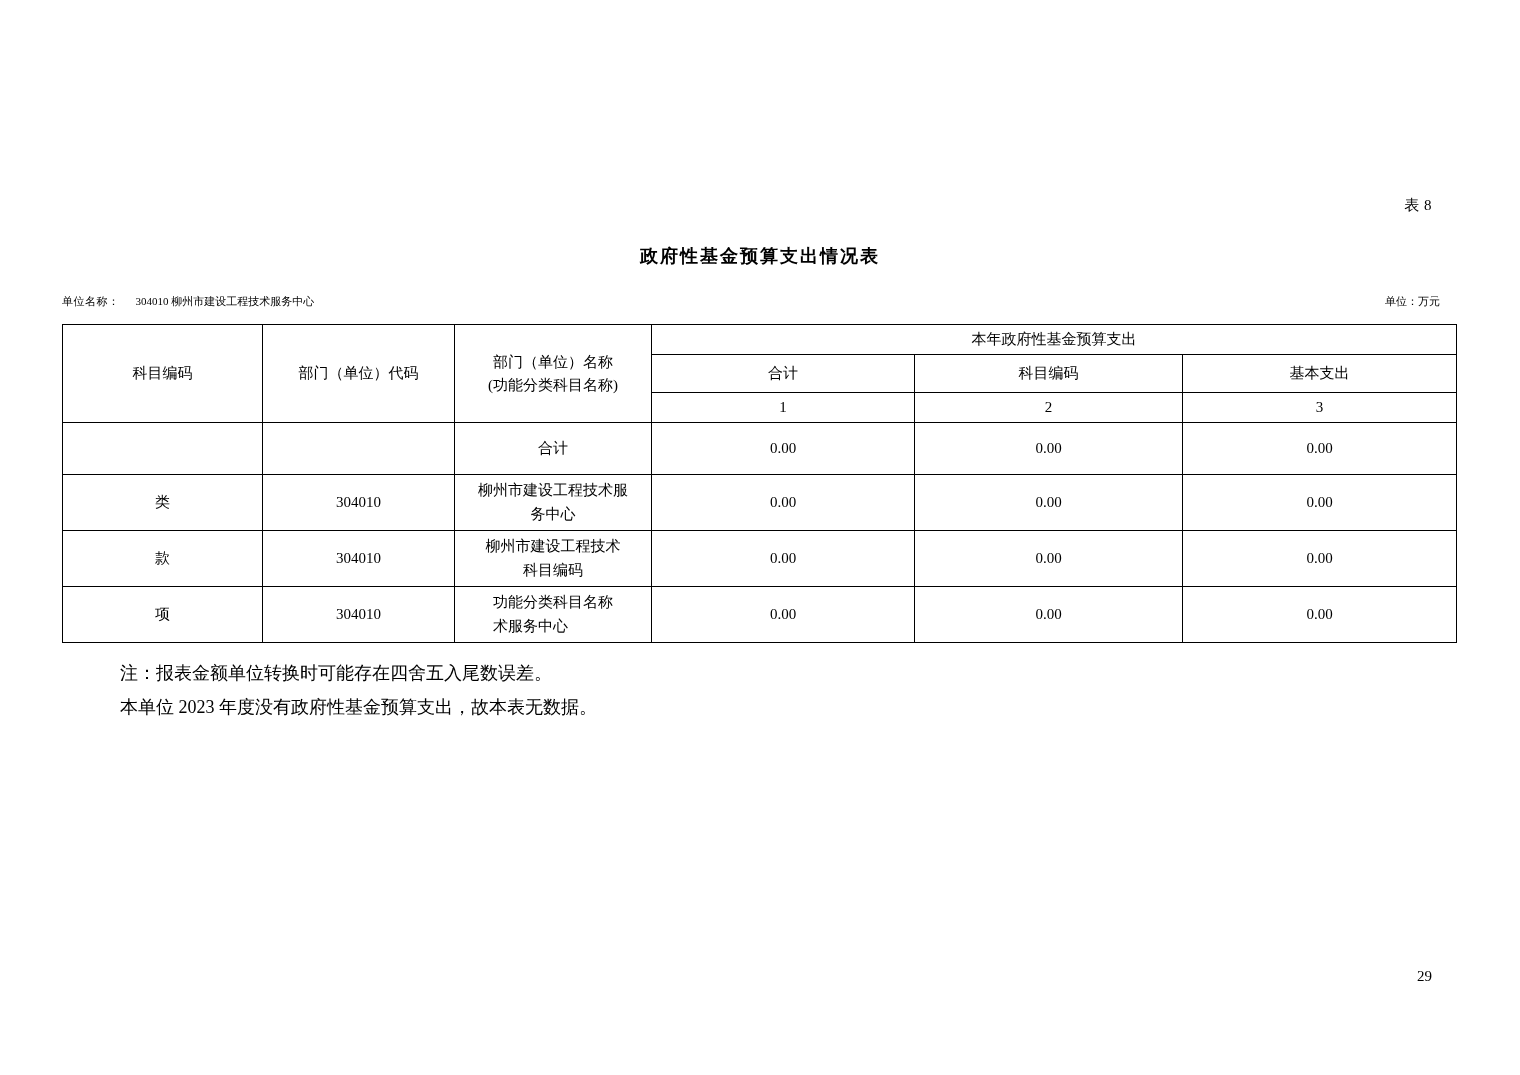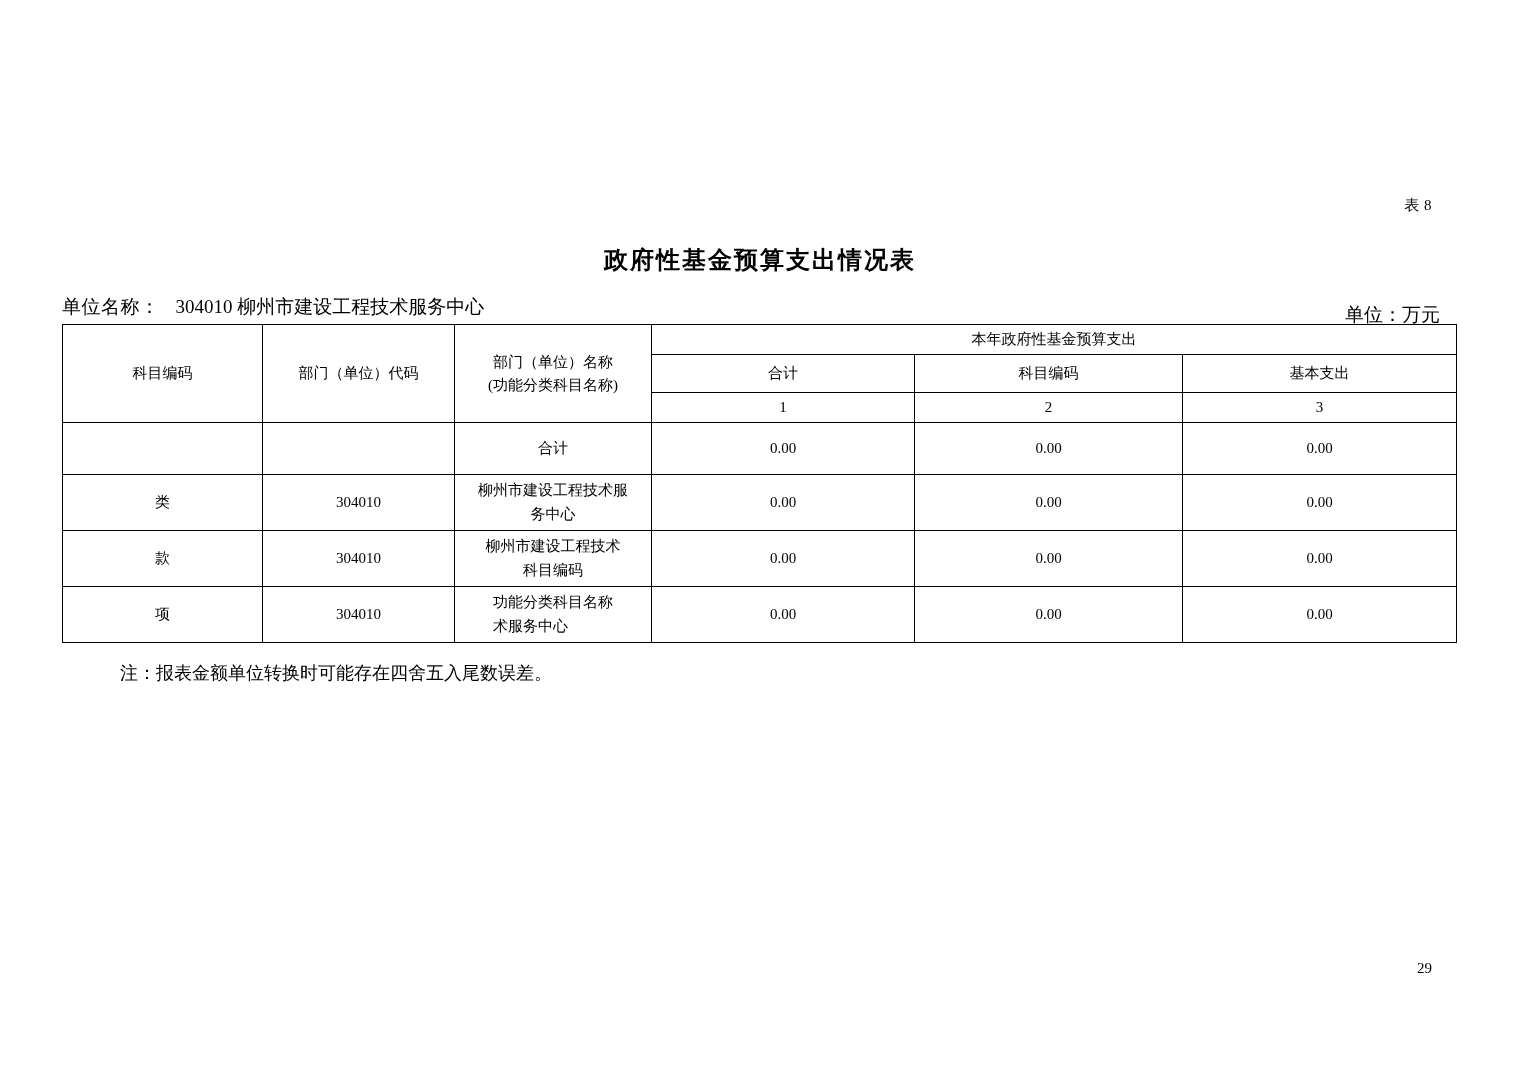--- a/index.html
+++ b/index.html
@@ -27,44 +27,44 @@
     top: 196px;
     font-size: 15px;
     letter-spacing: 0.5px;
     margin-left: 25px;
   }
   .doc-title {
     position: absolute;
     left: 0; right: 0;
     top: 244px;
     text-align: center;
-    font-size: 24px;
+    font-size: 18px;
     font-weight: bold;
     letter-spacing: 2px;
   }
   .meta-row {
     position: absolute;
     left: 62px;
     right: 80px;
     top: 294px;
     height: 20px;
-    font-size: 19px;
+    font-size: 11px;
   }
   .meta-left {
     position: absolute;
     left: 0;
     top: 0;
     white-space: nowrap;
   }
   .meta-left .label { letter-spacing: 0.5px; }
   .meta-left .value { margin-left: 16px; }
   .meta-right {
     position: absolute;
     right: 0;
-    top: 8px;
+    top: 0;
     white-space: nowrap;
   }
   table.fin {
     position: absolute;
     left: 62px;
     top: 324px;
     width: 1394px;
     border-collapse: collapse;
     table-layout: fixed;
     font-size: 15px;
@@ -122,21 +122,21 @@
     left: 62px;
     top: 656px;
     font-size: 18px;
     line-height: 1.9;
   }
   .notes .n1 { padding-left: 58px; }
   .notes .n2 { padding-left: 58px; }
   .page-num {
     position: absolute;
     right: 88px;
-    bottom: 98px;
+    bottom: 90px;
     font-size: 15px;
   }
 </style>
 </head>
 <body>
 
 <div class="page">
 
   <div class="table-label">表 8</div>
 
@@ -223,17 +223,18 @@
         </td>
         <td class="num">0.00</td>
         <td class="num">0.00</td>
         <td class="num">0.00</td>
       </tr>
     </tbody>
   </table>
 
   <div class="notes">
     <div class="n1">注：报表金额单位转换时可能存在四舍五入尾数误差。</div>
+    <div class="n2">本单位 2023 年度没有政府性基金预算支出，故本表无数据。</div>
   </div>
 
   <div class="page-num">29</div>
 
 </div>
 
 </body></html>

